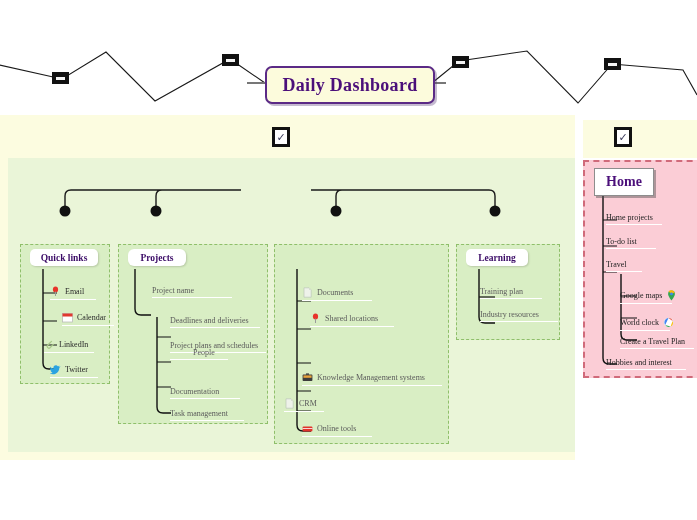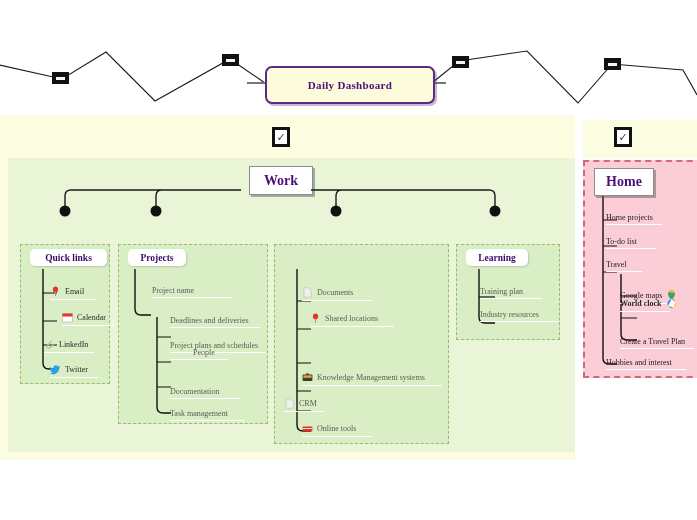--- a/index.html
+++ b/index.html
@@ -51,21 +51,21 @@
     display:flex;align-items:center;justify-content:center;
   }
   #work-title{left:249px;top:166px;width:62px;height:27px;font-size:14px;}
   #home-title{left:594px;top:168px;width:58px;height:26px;font-size:14px;}
 
   
   #root-node{
     position:absolute;left:265px;top:66px;width:166px;height:34px;
     background:#fcfbdc;border:2px solid #5b2a86;border-radius:7px;
     display:flex;align-items:center;justify-content:center;
-    color:#4b0f7a;font-size:11px;font-weight:bold;letter-spacing:.3px;
+    color:#4b0f7a;font-size:18px;font-weight:bold;letter-spacing:.3px;
     box-shadow:2px 2px 0 rgba(90,60,120,.35);
   }
 
   
   svg.branch{position:absolute;left:0;top:158px;width:567px;height:70px;}
 
   
   .card{
     position:absolute;border:1px dashed #8fbf6a;background:#d9eec4;box-sizing:border-box;
   }
@@ -125,40 +125,37 @@
 
   <div class="chk" style="left:272px;top:127px;">
     <b>✓</b>
   </div>
   <div class="chk" style="left:614px;top:127px;">
     <b>✓</b>
   </div>
 
   <div id="work-panel"></div>
 
-  <div class="node-title" id="work-title">
-    <span>Work</span>
-  </div>
 
   <svg class="branch">
     <path d="M65,52 L65,38 Q65,32 71,32 L241,32 M311,32 L489,32 Q495,32 495,38 L495,52
              M156,52 L156,38 Q156,32 162,32 M336,52 L336,38 Q336,32 342,32" fill="none" stroke="#1a1a1a" stroke-width="1.4"></path>
     <circle cx="65" cy="53" r="5.5" fill="#111"></circle>
     <circle cx="156" cy="53" r="5.5" fill="#111"></circle>
     <circle cx="336" cy="53" r="5.5" fill="#111"></circle>
     <circle cx="495" cy="53" r="5.5" fill="#111"></circle>
   </svg>
 
   <div class="card" style="left:20px;top:244px;width:90px;height:140px;">
     <svg class="elbows" width="90" height="140">
       <path d="M22,24 L22,118 Q22,124 28,124 L36,124" fill="none" stroke="#111" stroke-width="1.4"></path>
       <path d="M22,48 L36,48 M22,76 L36,76 M22,100 L36,100" fill="none" stroke="#111" stroke-width="1.2"></path>
     </svg>
   </div>
-  <div class="card-head" style="left:30px;top:249px;width:77px;height:17px;">
+  <div class="card-head" style="left:30px;top:249px;width:68px;height:17px;">
     <span>Quick links</span>
   </div>
   <div class="row strong" style="left:50px;top:286px;">
     <span class="ico">
       <svg width="11" height="11" viewBox="0 0 11 11">
           <ellipse cx="5.5" cy="3.4" rx="2.6" ry="2.9" fill="#e8332a"></ellipse>
           <rect x="5" y="5.6" width="1" height="4.4" fill="#9a9a9a"></rect>
         </svg>
     </span>
     <span>Email</span>
@@ -193,21 +190,21 @@
     <i class="ul" style="width:48px;"></i>
   </div>
 
   <div class="card" style="left:118px;top:244px;width:150px;height:180px;">
     <svg class="elbows" width="150" height="180">
       <path d="M16,24 L16,64 Q16,70 22,70 L32,70" fill="none" stroke="#111" stroke-width="1.4"></path>
       <path d="M38,72 L38,162 Q38,168 44,168 L52,168" fill="none" stroke="#111" stroke-width="1.4"></path>
       <path d="M38,92 L52,92 M38,117 L52,117 M38,142 L52,142" fill="none" stroke="#111" stroke-width="1.2"></path>
     </svg>
   </div>
-  <div class="card-head" style="left:128px;top:249px;width:58px;height:17px;">
+  <div class="card-head" style="left:128px;top:249px;width:58px;height:17px;border-radius:6px;">
     <span>Projects</span>
   </div>
   <div class="row" style="left:152px;top:286px;">
     <span>Project name</span>
     <i class="ul" style="width:80px;"></i>
   </div>
   <div class="row" style="left:170px;top:316px;">
     <span>Deadlines and deliveries</span>
     <i class="ul" style="width:90px;"></i>
   </div>
@@ -332,21 +329,21 @@
     <span>Google maps</span>
     <span class="ico">
       <svg width="11" height="11" viewBox="0 0 11 11">
           <path d="M5.5.6a3.4 3.4 0 0 0-3.4 3.4c0 2.5 3.4 6.4 3.4 6.4s3.4-3.9 3.4-6.4A3.4 3.4 0 0 0 5.5.6z" fill="#34a853"></path>
           <path d="M2.6 1.6 A3.4 3.4 0 0 1 8.6 2.6 L5.5 4z" fill="#fbbc05"></path>
           <circle cx="5.5" cy="3.9" r="1.4" fill="#4285f4"></circle>
         </svg>
     </span>
     <i class="ul" style="width:52px;"></i>
   </div>
-  <div class="hrow" style="left:620px;top:298px;font-weight:bold;">
+  <div class="hrow" style="left:620px;top:317px;">
     <span>World clock</span>
     <span class="ico">
       <svg width="11" height="11" viewBox="0 0 11 11">
           <circle cx="5.5" cy="5.5" r="4.6" fill="#fff" stroke="#ddd" stroke-width=".5"></circle>
           <path d="M5.5 1 A4.5 4.5 0 0 1 9.6 4z" fill="#ea4335"></path>
           <path d="M9.6 4 A4.5 4.5 0 0 1 7.6 9.5z" fill="#fbbc05"></path>
           <path d="M7.6 9.5 A4.5 4.5 0 0 1 2.2 8z" fill="#34a853"></path>
           <path d="M2.2 8 A4.5 4.5 0 0 1 5.5 1z" fill="#4285f4"></path>
           <circle cx="5.5" cy="5.5" r="1.6" fill="#fff"></circle>
         </svg>

